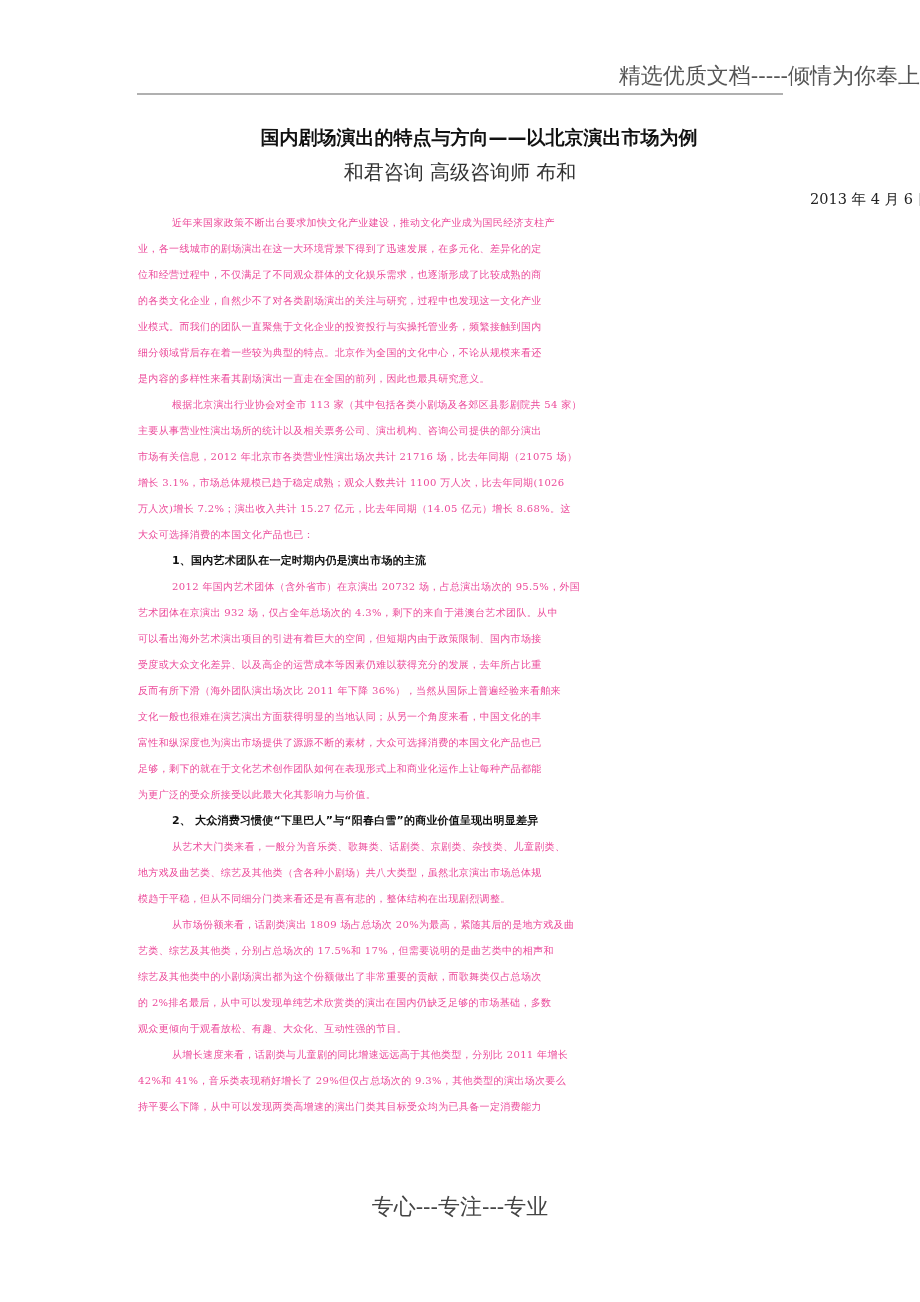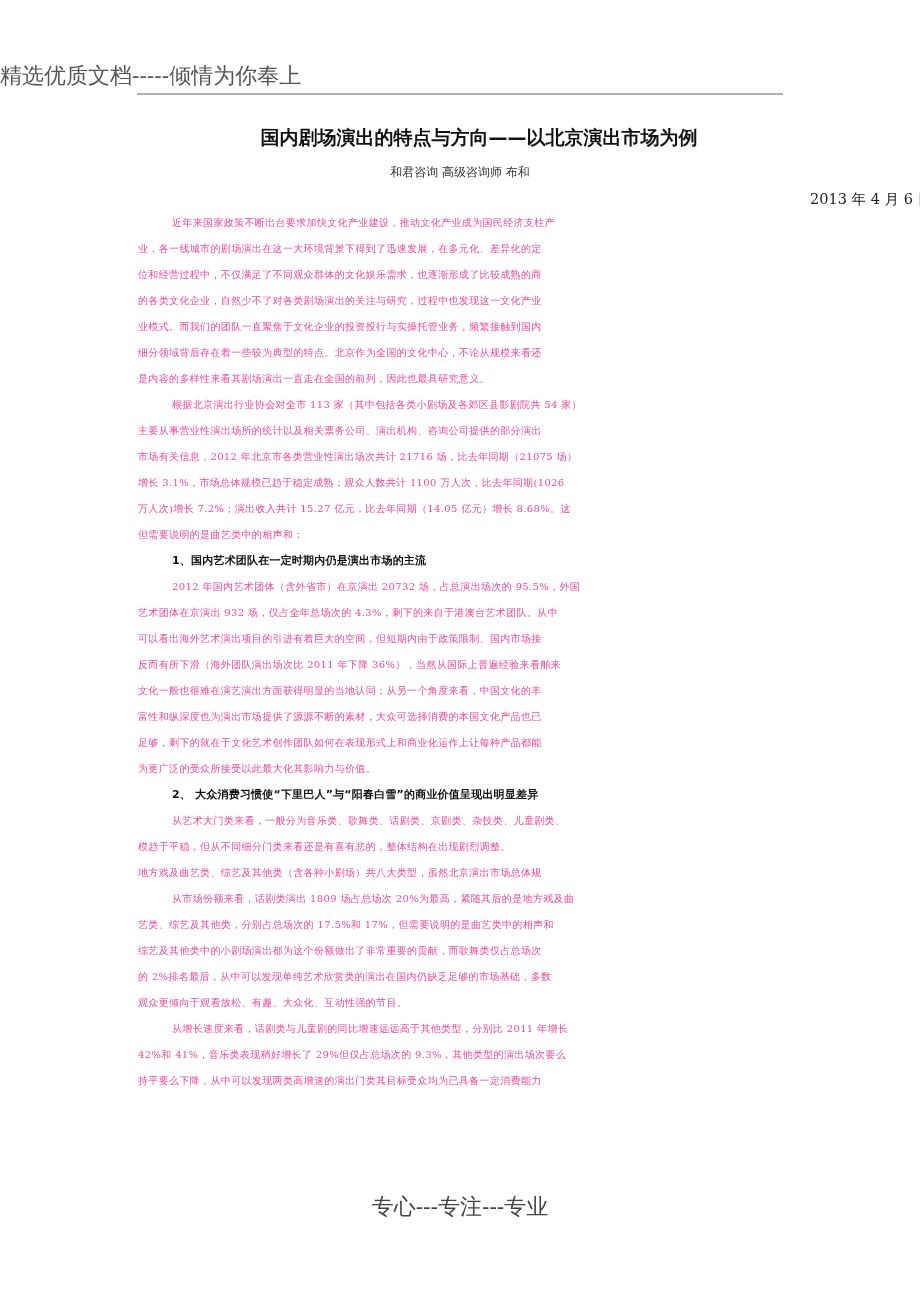--- a/index.html
+++ b/index.html
@@ -13,21 +13,21 @@
     position: relative;
     overflow: hidden;
     font-family: "DejaVu Serif", "Liberation Serif", serif;
     color: #1a1a1a;
   }
   .page-header {
     position: absolute;
     left: 0;
     top: 62px;
     width: 920px;
-    text-align: left;
+    text-align: right;
     font-size: 22px;
     color: #555555;
     letter-spacing: 0px;
     line-height: 28px;
   }
   .header-rule {
     position: absolute;
     left: 137px;
     top: 93px;
     width: 646px;
@@ -46,21 +46,21 @@
     line-height: 26px;
     color: #111111;
     padding-left: 19px;
   }
   .doc-author {
     position: absolute;
     left: 0;
     top: 161px;
     width: 920px;
     text-align: center;
-    font-size: 12px;
+    font-size: 20px;
     line-height: 22px;
     color: #333333;
   }
   .doc-date {
     position: absolute;
     left: 12px;
     top: 188px;
     width: 920px;
     text-align: right;
     font-size: 14.5px;
@@ -122,46 +122,47 @@
     <span class="line">细分领域背后存在着一些较为典型的特点。北京作为全国的文化中心，不论从规模来看还</span>
     <span class="line">是内容的多样性来看其剧场演出一直走在全国的前列，因此也最具研究意义。</span>
   </div>
 
   <div>
     <span class="line indent">根据北京演出行业协会对全市 113 家（其中包括各类小剧场及各郊区县影剧院共 54 家）</span>
     <span class="line">主要从事营业性演出场所的统计以及相关票务公司、演出机构、咨询公司提供的部分演出</span>
     <span class="line">市场有关信息，2012 年北京市各类营业性演出场次共计 21716 场，比去年同期（21075 场）</span>
     <span class="line">增长 3.1%，市场总体规模已趋于稳定成熟；观众人数共计 1100 万人次，比去年同期(1026</span>
     <span class="line">万人次)增长 7.2%；演出收入共计 15.27 亿元，比去年同期（14.05 亿元）增长 8.68%。这</span>
-    <span class="line">但需要说明的是曲艺类中的相声和：</span>
+    <span class="line">大众可选择消费的本国文化产品也已：</span>
   </div>
 
   <div>
     <span class="line indent heading-line">1、国内艺术团队在一定时期内仍是演出市场的主流</span>
   </div>
 
   <div>
     <span class="line indent">2012 年国内艺术团体（含外省市）在京演出 20732 场，占总演出场次的 95.5%，外国</span>
     <span class="line">艺术团体在京演出 932 场，仅占全年总场次的 4.3%，剩下的来自于港澳台艺术团队。从中</span>
     <span class="line">可以看出海外艺术演出项目的引进有着巨大的空间，但短期内由于政策限制、国内市场接</span>
+    <span class="line">受度或大众文化差异、以及高企的运营成本等因素仍难以获得充分的发展，去年所占比重</span>
     <span class="line">反而有所下滑（海外团队演出场次比 2011 年下降 36%），当然从国际上普遍经验来看舶来</span>
     <span class="line">文化一般也很难在演艺演出方面获得明显的当地认同；从另一个角度来看，中国文化的丰</span>
     <span class="line">富性和纵深度也为演出市场提供了源源不断的素材，大众可选择消费的本国文化产品也已</span>
     <span class="line">足够，剩下的就在于文化艺术创作团队如何在表现形式上和商业化运作上让每种产品都能</span>
     <span class="line">为更广泛的受众所接受以此最大化其影响力与价值。</span>
   </div>
 
   <div>
     <span class="line indent heading-line">2、  大众消费习惯使“下里巴人”与“阳春白雪”的商业价值呈现出明显差异</span>
   </div>
 
   <div>
     <span class="line indent">从艺术大门类来看，一般分为音乐类、歌舞类、话剧类、京剧类、杂技类、儿童剧类、</span>
+    <span class="line">地方戏及曲艺类、综艺及其他类（含各种小剧场）共八大类型，虽然北京演出市场总体规</span>
     <span class="line">模趋于平稳，但从不同细分门类来看还是有喜有悲的，整体结构在出现剧烈调整。</span>
-    <span class="line">地方戏及曲艺类、综艺及其他类（含各种小剧场）共八大类型，虽然北京演出市场总体规</span>
   </div>
 
   <div>
     <span class="line indent">从市场份额来看，话剧类演出 1809 场占总场次 20%为最高，紧随其后的是地方戏及曲</span>
     <span class="line">艺类、综艺及其他类，分别占总场次的 17.5%和 17%，但需要说明的是曲艺类中的相声和</span>
     <span class="line">综艺及其他类中的小剧场演出都为这个份额做出了非常重要的贡献，而歌舞类仅占总场次</span>
     <span class="line">的 2%排名最后，从中可以发现单纯艺术欣赏类的演出在国内仍缺乏足够的市场基础，多数</span>
     <span class="line">观众更倾向于观看放松、有趣、大众化、互动性强的节目。</span>
   </div>
 

